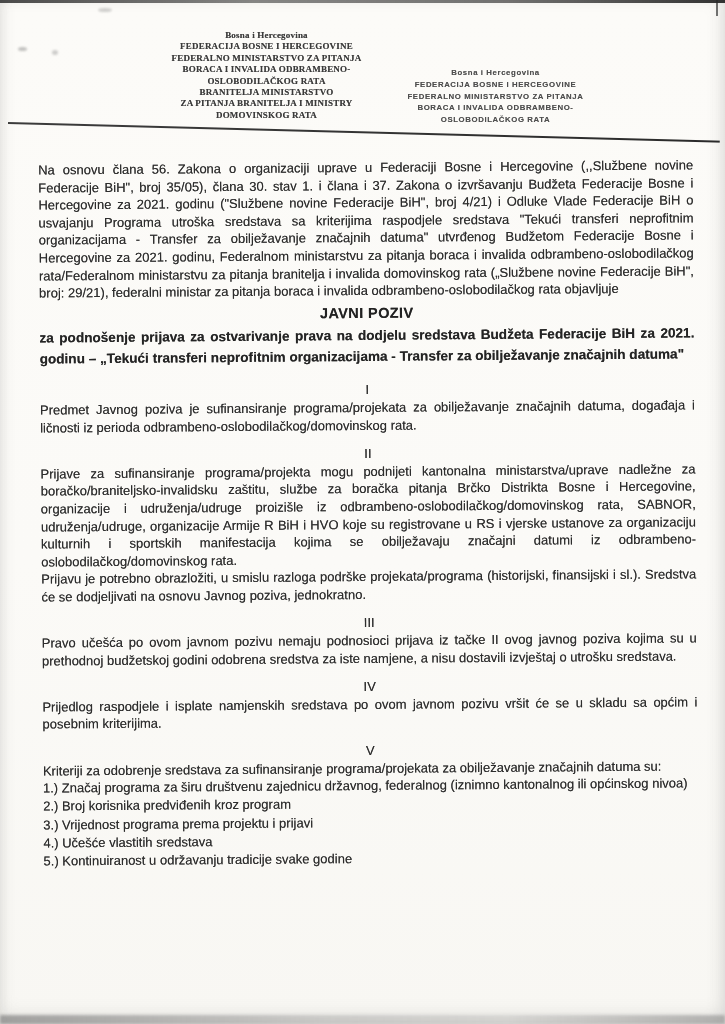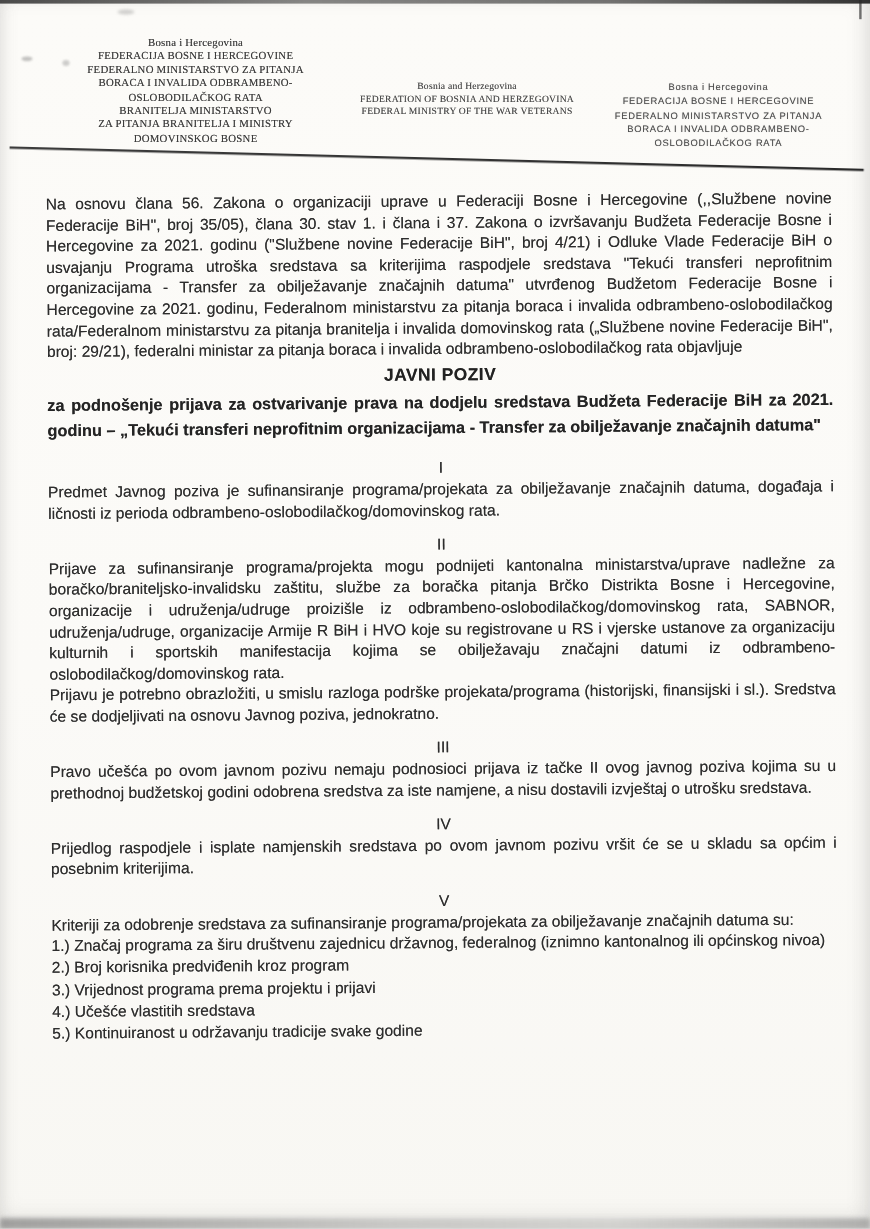--- a/index.html
+++ b/index.html
@@ -57,20 +57,21 @@
       rgba(150,150,150,0.2) 70%, rgba(115,115,115,0.45) 100%);
     filter: blur(1.6px);
   }
 
   
   .letterhead {
     position: absolute;
     top: 30px; left: 42px; right: 22px;
     display: flex;
     justify-content: center;
+    font-weight: bold;
   }
   .lh-block { text-align: center; }
   .lh-left {
     width: 246px;
     font-family: "Liberation Serif", serif;
     font-size: 9px;
     line-height: 11.4px;
     color: #3b3b3b;
     letter-spacing: 0.2px;
     text-shadow: 0 0 0.5px rgba(60,60,60,0.6);
@@ -152,27 +153,21 @@
   <div class="letterhead">
     <div class="lh-block lh-left">
 
     <div class="lh-line">Bosna i Hercegovina</div>
         <div class="lh-line">FEDERACIJA BOSNE I HERCEGOVINE</div>
         <div class="lh-line">FEDERALNO MINISTARSTVO ZA PITANJA</div>
         <div class="lh-line">BORACA I INVALIDA ODBRAMBENO-</div>
         <div class="lh-line">OSLOBODILAČKOG RATA</div>
         <div class="lh-line">BRANITELJA MINISTARSTVO</div>
         <div class="lh-line">ZA PITANJA BRANITELJA I MINISTRY</div>
-        <div class="lh-line">DOMOVINSKOG BOSNE</div>
-      </div>
-    <div class="lh-block lh-center">
-
-    <div class="lh-line">Bosnia and Herzegovina</div>
-        <div class="lh-line">FEDERATION OF BOSNIA AND HERZEGOVINA</div>
-        <div class="lh-line">FEDERAL MINISTRY OF THE WAR VETERANS</div>
+        <div class="lh-line">DOMOVINSKOG RATA</div>
       </div>
     <div class="lh-block lh-right">
 
     <div class="lh-line">Bosna i Hercegovina</div>
         <div class="lh-line">FEDERACIJA BOSNE I HERCEGOVINE</div>
         <div class="lh-line">FEDERALNO MINISTARSTVO ZA PITANJA</div>
         <div class="lh-line">BORACA I INVALIDA ODBRAMBENO-</div>
         <div class="lh-line">OSLOBODILAČKOG RATA</div>
       </div>
   </div>

